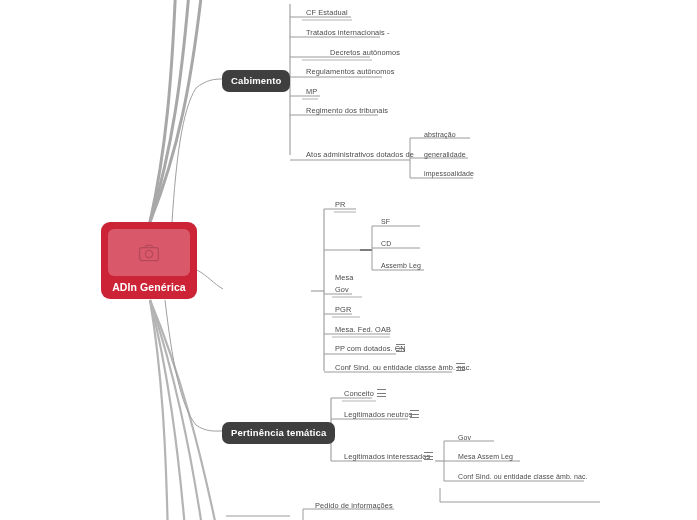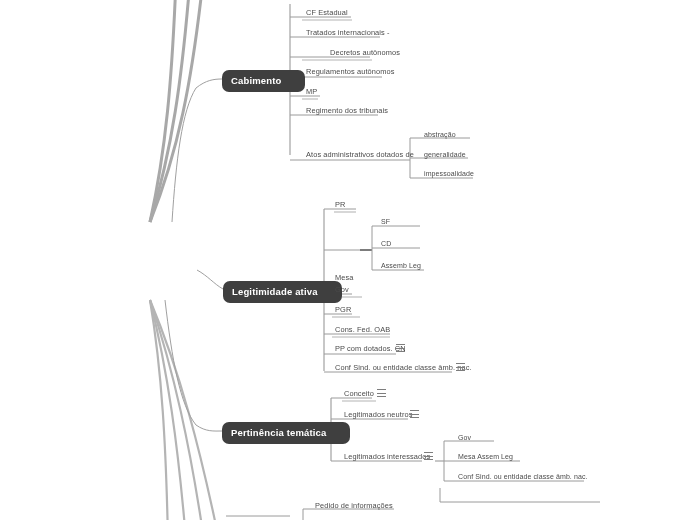--- a/index.html
+++ b/index.html
@@ -40,21 +40,21 @@
   }
 
   
   .dark-node{
     position:absolute;
     background:#3f3f3f;
     color:#ffffff;
     font-size:9.5px;
     font-weight:bold;
     border-radius:7px;
-    padding:5px 24px 6px 9px;
+    padding:5px 9px 6px 9px;
     white-space:nowrap;
     line-height:11px;
     letter-spacing:.15px;
     box-sizing:border-box;
   }
 
   
   .leaf{
     position:absolute;
     font-size:7.4px;
@@ -164,24 +164,33 @@
       <path d="M444,481 L584,481" stroke-width="1" stroke="#9a9a9a"></path>
 
       <path d="M303,509 L303,520" stroke-width="1" stroke="#9a9a9a"></path>
       <path d="M303,509 L394,509" stroke-width="1" stroke="#9a9a9a"></path>
       <path d="M226,516 L290,516" stroke-width="1" stroke="#9a9a9a"></path>
       <path d="M440,502 L600,502" stroke-width="1" stroke="#9a9a9a"></path>
       <path d="M440,488 L440,502" stroke-width="1" stroke="#9a9a9a"></path>
     </g>
   </svg>
 
+  <div class="central">
+    <div class="central-img">
+      <svg class="cam" viewBox="0 0 24 20" fill="none" stroke="#b5495a" stroke-width="1.4">
+        <rect x="1.5" y="4" width="21" height="14.5" rx="2.5"></rect>
+        <path d="M7.5 4 L9.2 1.5 L14.8 1.5 L16.5 4"></path>
+        <circle cx="12" cy="11.2" r="4"></circle>
+      </svg>
+    </div>
+    <div class="central-label">ADIn Genérica</div>
+  </div>
 
   <div class="dark-node" style="left:222px;top:70px;">Cabimento</div>
 
-  <div class="dark-node" style="left:223px;top:281px;">Legitimidade ativa</div>
 
   <div class="dark-node" style="left:222px;top:422px;">Pertinência temática</div>
 
   <div class="leaf" style="left:306px;top:8px;">CF Estadual</div>
   <div class="leaf" style="left:306px;top:28px;">Tratados internacionais -</div>
   <div class="leaf" style="left:306px;top:48px;margin-left:24px;">Decretos autônomos</div>
   <div class="leaf" style="left:306px;top:67px;">Regulamentos autônomos</div>
   <div class="leaf" style="left:306px;top:87px;">MP</div>
   <div class="leaf" style="left:306px;top:106px;">Regimento dos tribunais</div>
   <div class="leaf" style="left:306px;top:150px;">Atos administrativos dotados de</div>
@@ -192,21 +201,21 @@
 
   <div class="leaf" style="left:335px;top:200px;">PR</div>
   <div class="leaf" style="left:335px;top:241px;margin-top:32px;">Mesa</div>
 
   <div class="leaf sm" style="left:381px;top:217px;">SF</div>
   <div class="leaf sm" style="left:381px;top:239px;">CD</div>
   <div class="leaf sm" style="left:381px;top:261px;">Assemb Leg</div>
 
   <div class="leaf" style="left:335px;top:285px;">Gov</div>
   <div class="leaf" style="left:335px;top:305px;">PGR</div>
-  <div class="leaf" style="left:335px;top:325px;">Cons. Fed. OAB</div>
+  <div class="leaf" style="left:335px;top:325px;">Mesa. Fed. OAB</div>
   <div class="leaf" style="left:335px;top:344px;">PP com dotados. CN</div>
   <div class="note-icon" style="left:396px;top:344px;">
       <i></i>
       <i></i>
       <i></i>
     </div>
   <div class="leaf" style="left:335px;top:363px;">Conf Sind. ou entidade classe âmb. nac.</div>
   <div class="note-icon" style="left:456px;top:363px;">
       <i></i>
       <i></i>

